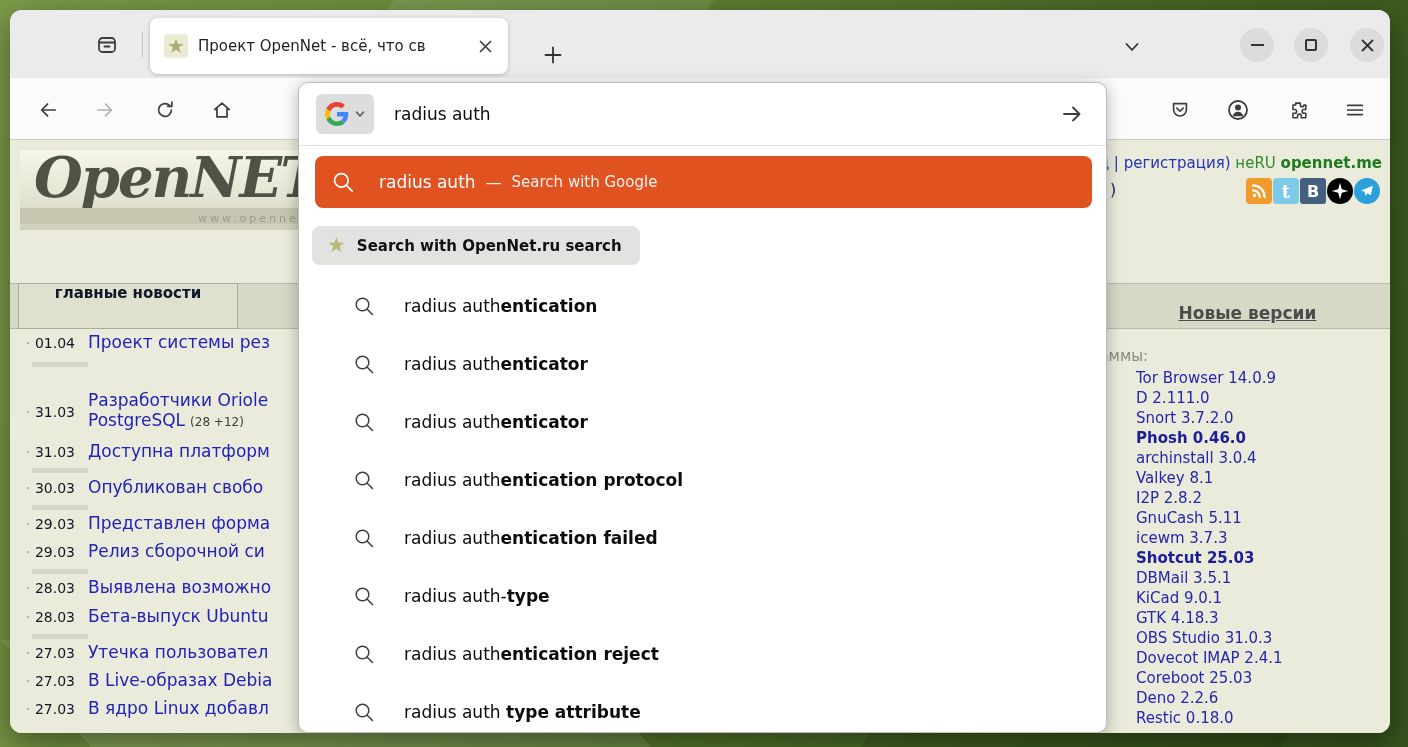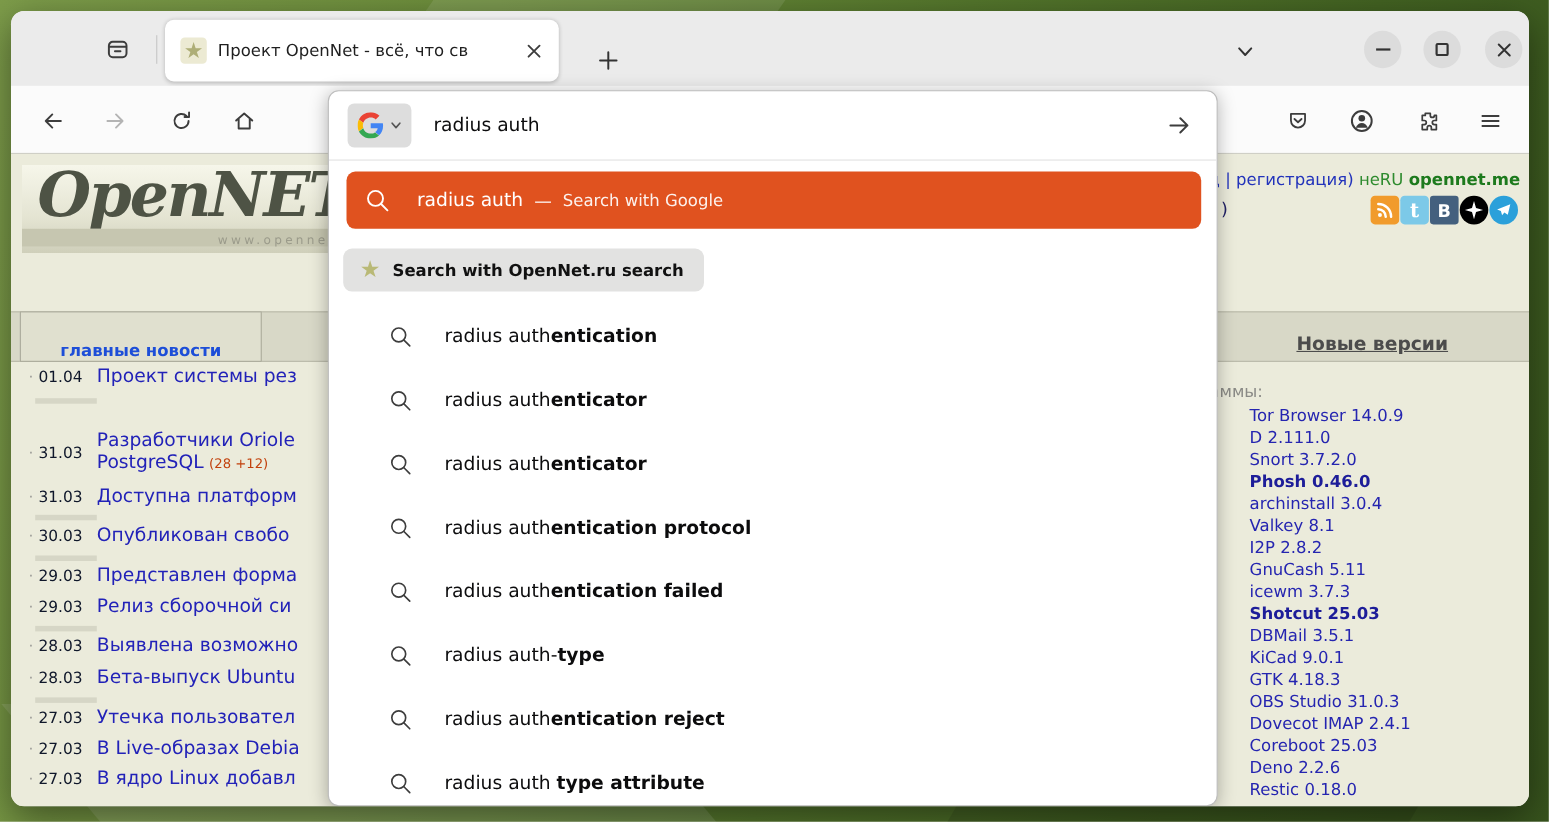--- a/index.html
+++ b/index.html
@@ -43,29 +43,29 @@
   .hdr-paren { position:absolute; left:1100px; top:40px; font-size:16px; color:#222266; }
   .soc-row { position:absolute; right:10px; top:38px; display:flex; gap:1px; align-items:center; }
   .soc { width:26px; height:26px; display:flex; align-items:center; justify-content:center; color:#fff; font-weight:bold; }
   .soc.rss { background:#f19b2c; border-radius:4px; }
   .soc.tw { background:#7cc9e8; border-radius:4px; font-family:"DejaVu Serif",serif; font-size:18px; }
   .soc.vk { background:#44607e; border-radius:3px; font-size:16px; }
   .soc.juick { background:#000; border-radius:50%; }
   .soc.tg { background:#2ba0da; border-radius:50%; }
 
   .band { position:absolute; left:0; top:143px; width:100%; height:46px; background:#d8d8c7; border-top:1px solid #b9b9a9; border-bottom:1px solid #b9b9a9; }
-  .site-tab { position:absolute; left:8px; top:143px; width:220px; height:46px; background:#e0e0cf; border:1px solid #a9a999; display:flex; align-items:flex-end; justify-content:center; font-size:15px; font-weight:bold; color:#1d4ed8; }
+  .site-tab { position:absolute; left:8px; top:143px; width:220px; height:46px; background:#e0e0cf; border:1px solid #a9a999; display:flex; align-items:flex-start; justify-content:center; font-size:15px; font-weight:bold; color:#0f172a; }
   .side-hdr { position:absolute; left:1095px; top:143px; width:285px; height:59px; display:flex; align-items:center; justify-content:center; }
   .side-hdr span { font-size:17px; font-weight:bold; color:#4c4c4c; text-decoration:underline; }
 
   .news-row { position:absolute; left:16px; width:300px; display:flex; align-items:flex-start; }
   .news-date { width:62px; flex:0 0 auto; font-size:14px; color:#0f172a; padding-top:3px; }
   .news-date::before { content:"· "; color:#9a9a96; }
   .news-link { font-size:17px; color:#2222b8; text-decoration:none; white-space:nowrap; }
-  .news-suffix { font-size:12px; color:#c2410c; margin-left:5px; }
+  .news-suffix { font-size:12px; color:#404040; margin-left:5px; }
   .news-sep { position:absolute; left:22px; width:56px; height:5px; background:#d6d6c6; }
 
   .side-label { position:absolute; left:1042px; top:207px; font-size:15px; color:#8a8a86; }
   .side-list { position:absolute; left:1103px; top:228px;margin-left:23px; }
   .side-item { font-size:15px; line-height:20px; color:#2525b0; text-decoration:none; display:block; white-space:nowrap; }
   .side-item.bold { font-weight:bold; color:#1d1d99; }
 
   
   .popup { position:absolute; left:288px; top:72px; width:809px; height:651px; background:#ffffff; border:1px solid #bdbdbd; border-radius:10px; box-shadow:0 3px 16px rgba(0,0,0,.28); z-index:50; overflow:hidden; }
   .search-row { position:absolute; left:0; top:0; width:100%; height:62px; display:flex; align-items:center; }

